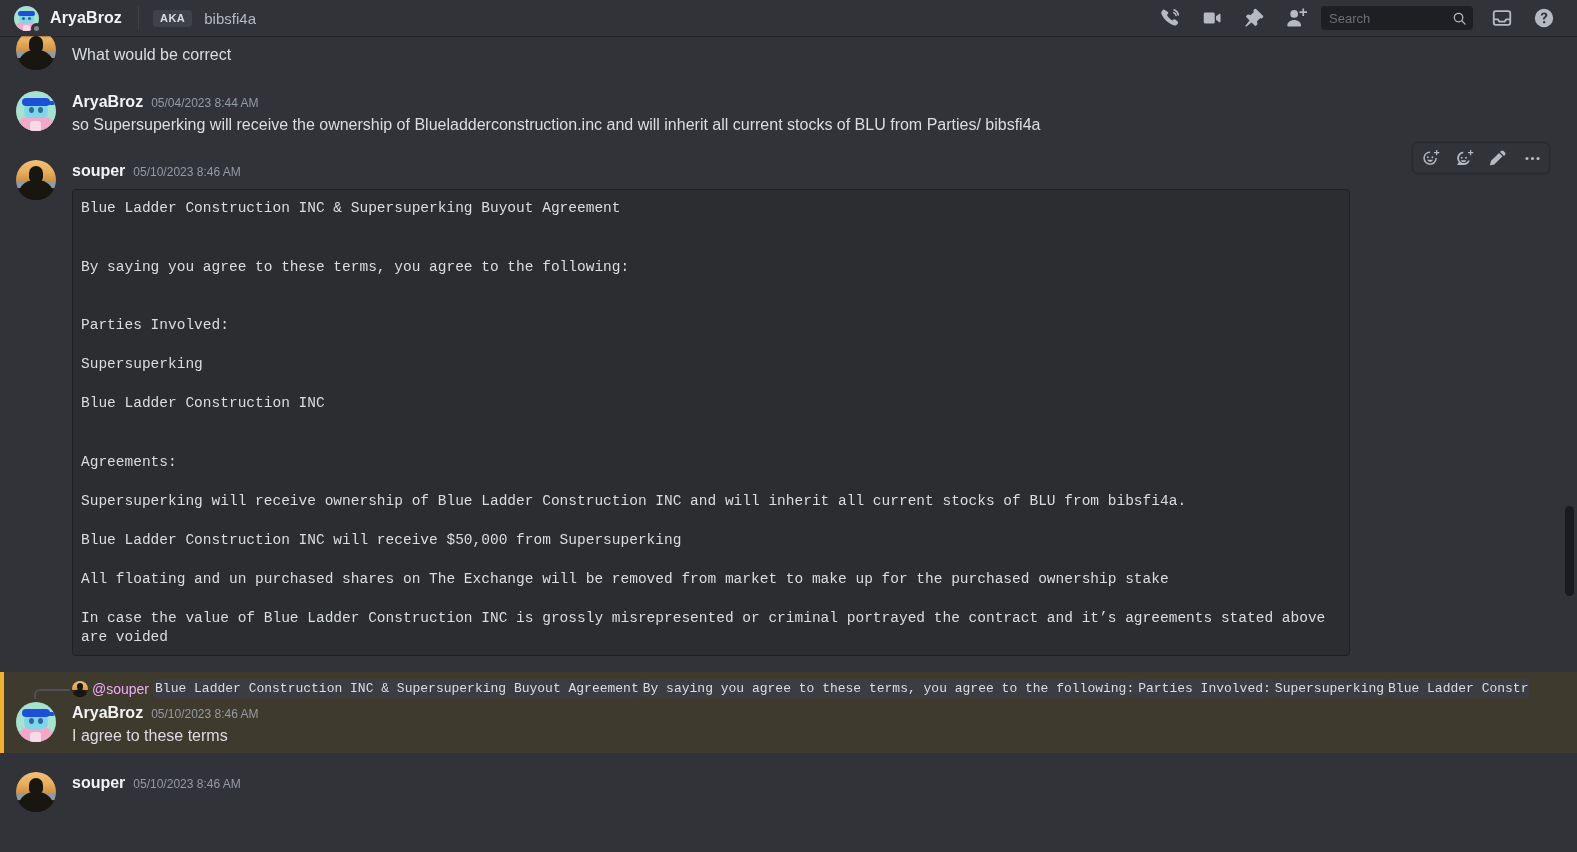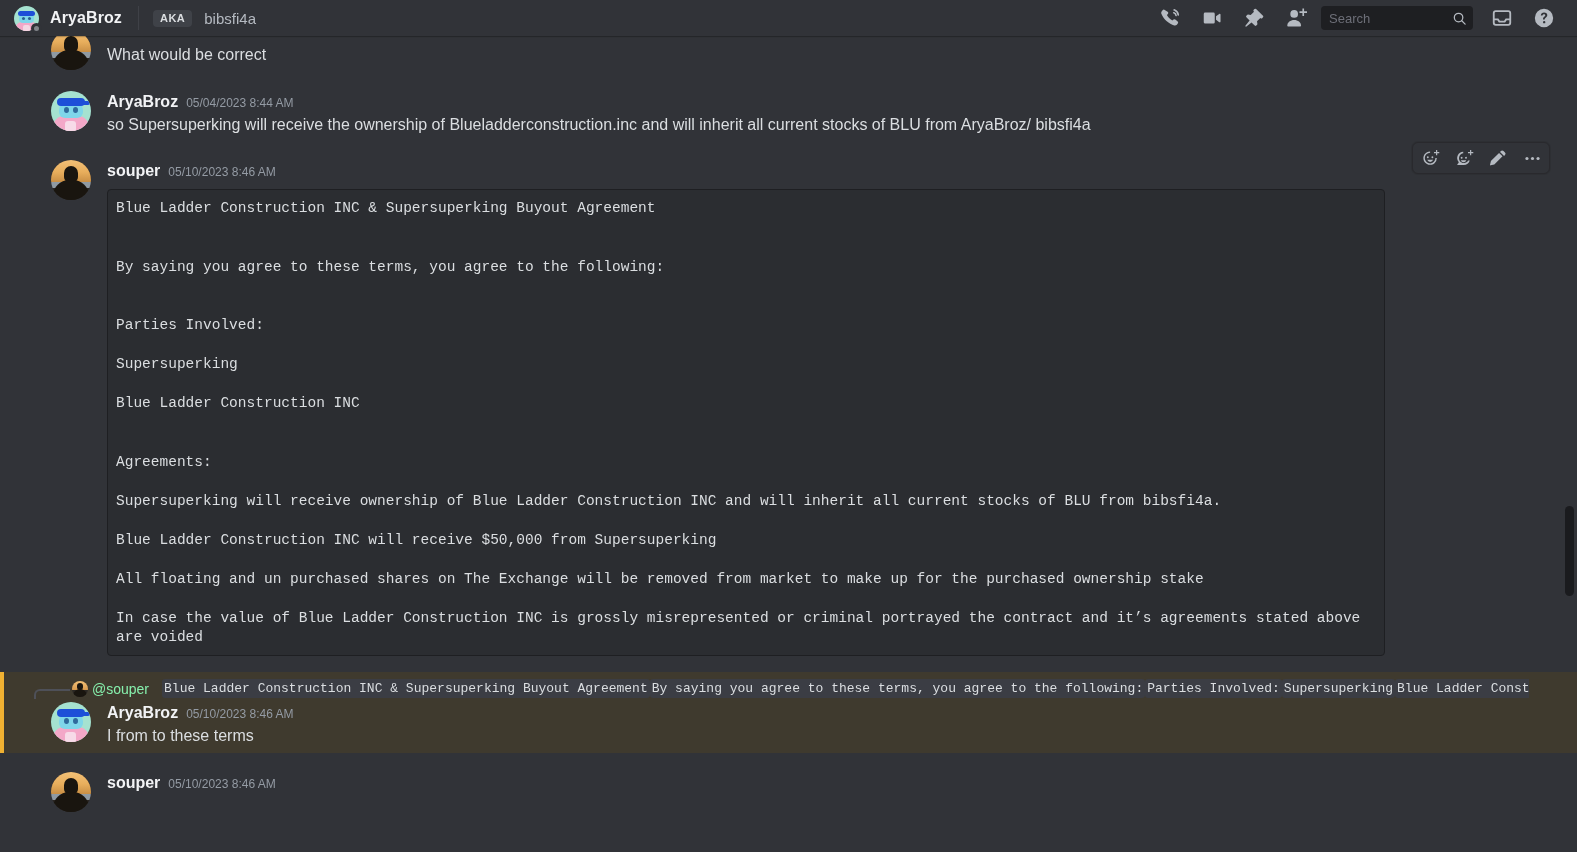--- a/index.html
+++ b/index.html
@@ -48,21 +48,21 @@
     display: flex; align-items: center; padding: 0 6px 0 8px; margin: 0 8px 0 4px; cursor: text; gap: 25px;
   }
   .searchbox .ph { font-size: 13px; color: #6d6f78; flex: 1; }
   .searchbox .s-ic { color: #b5bac1; display: flex; }
 
   
   .scroller { position: absolute; top: 36px; left: 0; width: 1577px; height: 816px; overflow: hidden; }
 
   .msg { position: relative; padding: 2px 48px 2px 0; }
   .msg.grouped-start { margin-top: 17px; }
-  .msg-inner { display: flex; padding-left: 16px; margin-left: 35px; }
+  .msg-inner { display: flex; padding-left: 16px; }
   .avatar { width: 40px; height: 40px; border-radius: 50%; flex: 0 0 40px; margin-right: 16px; overflow: hidden; position: relative; }
 
   .av-arya { background: #a5e2d0; }
   .av-arya .sk-head { position:absolute; left:8px; top:9px; width:24px; height:18px; background:#7fd6ea; border-radius:10px 10px 6px 6px; }
   .av-arya .sk-band { position:absolute; left:6px; top:7px; width:28px; height:8px; background:#1d4fd8; border-radius:4px; }
   .av-arya .sk-tail { position:absolute; left:31px; top:10px; width:8px; height:4px; background:#1d4fd8; border-radius:2px; }
   .av-arya .sk-eye1 { position:absolute; left:13px; top:16px; width:5px; height:6px; background:#2f6a9c; border-radius:50%; }
   .av-arya .sk-eye2 { position:absolute; left:22px; top:16px; width:5px; height:6px; background:#2f6a9c; border-radius:50%; }
   .av-arya .sk-body { position:absolute; left:2px; top:25px; width:36px; height:16px; background:#f3a8c8; border-radius:11px 11px 0 0; }
   .av-arya .sk-badge { position:absolute; left:14px; top:30px; width:11px; height:11px; background:#f7dbe8; border-radius:3px; }
@@ -115,21 +115,21 @@
   .reply-spine {
     position: absolute; left: 34px; top: 11px; width: 36px; height: 10px;
     border-left: 2px solid #4e5058; border-top: 2px solid #4e5058;
     border-top-left-radius: 6px;
   }
   .reply-avatar { width: 16px; height: 16px; border-radius: 50%; flex: 0 0 16px; margin-right: 4px; overflow: hidden; position: relative; }
   .reply-avatar .sun { position:absolute; left:0; top:0; width:16px; height:9px; background: linear-gradient(180deg,#f3c177 0%, #d99a4e 100%); }
   .reply-avatar .strip2 { position:absolute; left:0; top:9px; width:16px; height:7px; background:#2a2723; }
   .reply-avatar .head { position:absolute; left:5px; top:2px; width:6px; height:7px; background:#19150f; border-radius:3px; }
   .reply-avatar .shoulders { position:absolute; left:1px; top:8px; width:14px; height:9px; background:#19150f; border-radius:7px 7px 0 0; }
-  .reply-user { font-size: 14px; font-weight: 500; color: #86efac; margin-right: 13px; white-space: nowrap; }
+  .reply-user { font-size: 14px; font-weight: 500; color: #f0abfc; margin-right: 4px; white-space: nowrap; }
   .reply-code {
     font-family: "Liberation Mono", "DejaVu Sans Mono", monospace;
     font-size: 13px; line-height: 17px; color: #dbdee1;
     background: #3b3d44; border-radius: 3px; padding: 1px 2px;
     white-space: pre; display: inline-block;
   }
   .reply-content { display: flex; align-items: center; gap: 0px; white-space: nowrap; overflow: hidden; }
 
   
   .scrollbar-track { position: absolute; right: 0; top: 36px; width: 16px; height: 816px; background: transparent; }
@@ -231,21 +231,21 @@
             <div class="sk-band"></div>
             <div class="sk-tail"></div>
           <div class="sk-eye1"></div>
             <div class="sk-eye2"></div>
         </div>
         <div class="msg-body">
           <div class="msg-head">
             <span class="author">AryaBroz</span>
             <span class="timestamp">05/04/2023 8:44 AM</span>
           </div>
-          <div class="msg-text">so Supersuperking will receive the ownership of Blueladderconstruction.inc and will inherit all current stocks of BLU from AryaBroz/ bibsfi4a</div>
+          <div class="msg-text">so Supersuperking will receive the ownership of Blueladderconstruction.inc and will inherit all current stocks of BLU from Parties/ bibsfi4a</div>
         </div>
       </div>
     </div>
 
     <div class="msg grouped-start" style="margin-top:20px;">
       <div class="actionbar">
         <div class="act" title="Add Reaction">
           <svg width="19" height="19" viewBox="0 0 24 24" fill="currentColor">
               <path d="M11.5 3a8.5 8.5 0 1 0 5.6 14.9 8.5 8.5 0 0 0 2.9-6.4h-1.8a6.7 6.7 0 1 1-6.7-6.7V3zM8.6 9.3a1.2 1.2 0 1 1 0 2.4 1.2 1.2 0 0 1 0-2.4zm5.8 0a1.2 1.2 0 1 1 0 2.4 1.2 1.2 0 0 1 0-2.4zm-6.5 4.4h7.4a3.9 3.9 0 0 1-7.4 0z"></path>
               <path d="M19 1.2h1.5v2.6h2.6v1.5h-2.6V8H19V5.3h-2.6V3.8H19V1.2z"></path>
@@ -341,21 +341,21 @@
             <div class="sk-band"></div>
             <div class="sk-tail"></div>
           <div class="sk-eye1"></div>
             <div class="sk-eye2"></div>
         </div>
         <div class="msg-body">
           <div class="msg-head">
             <span class="author">AryaBroz</span>
             <span class="timestamp">05/10/2023 8:46 AM</span>
           </div>
-          <div class="msg-text">I from to these terms</div>
+          <div class="msg-text">I agree to these terms</div>
         </div>
       </div>
     </div>
 
     <div class="msg grouped-start" style="margin-top:17px;">
       <div class="msg-inner">
         <div class="avatar av-souper">
           <div class="sun"></div>
             <div class="strip"></div>
             <div class="strip2"></div>

